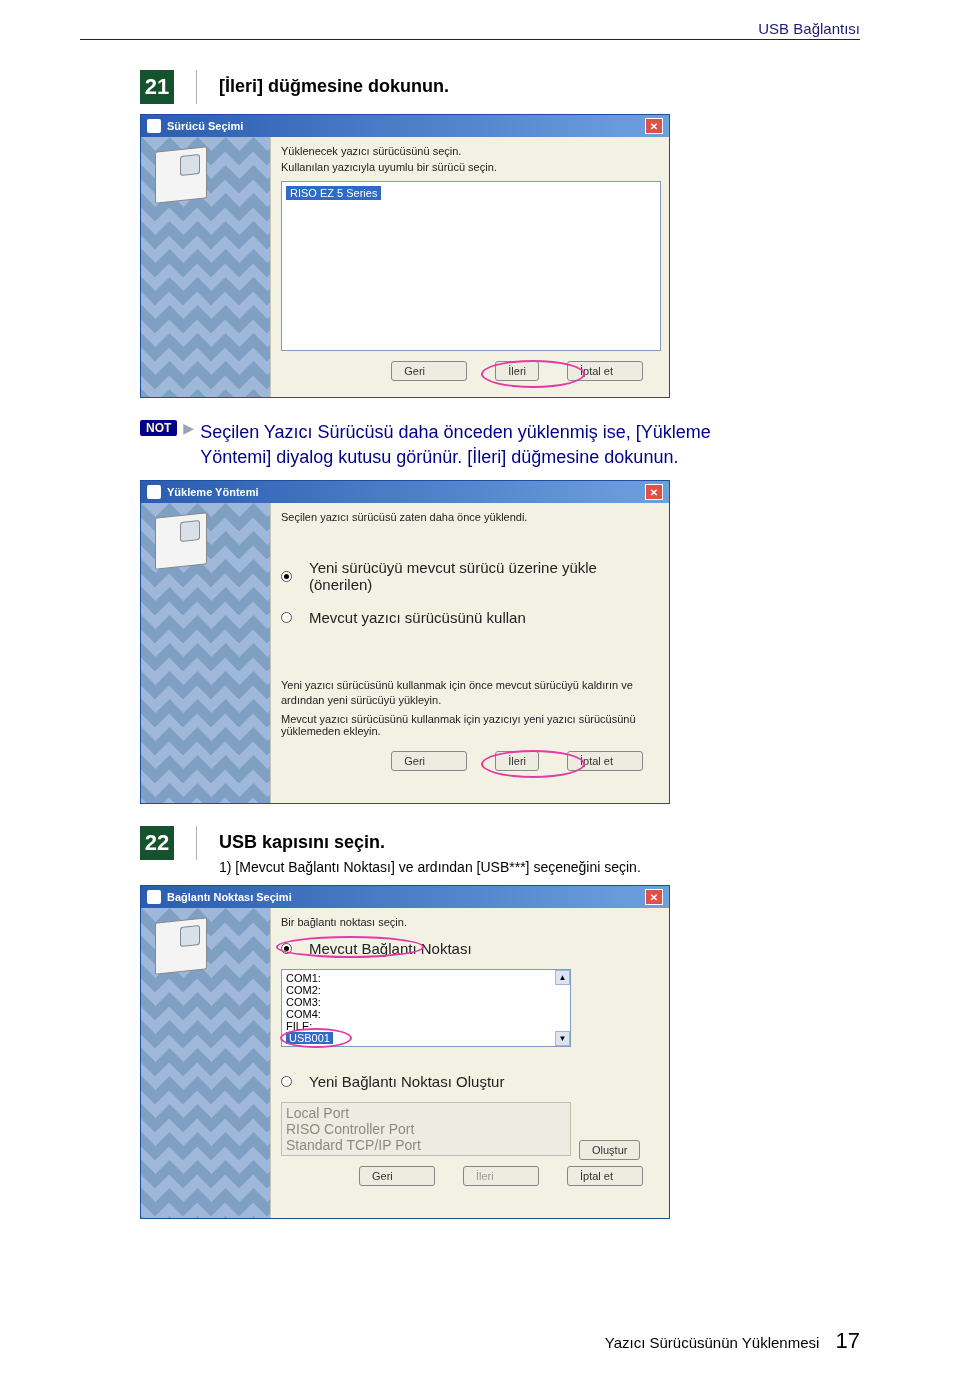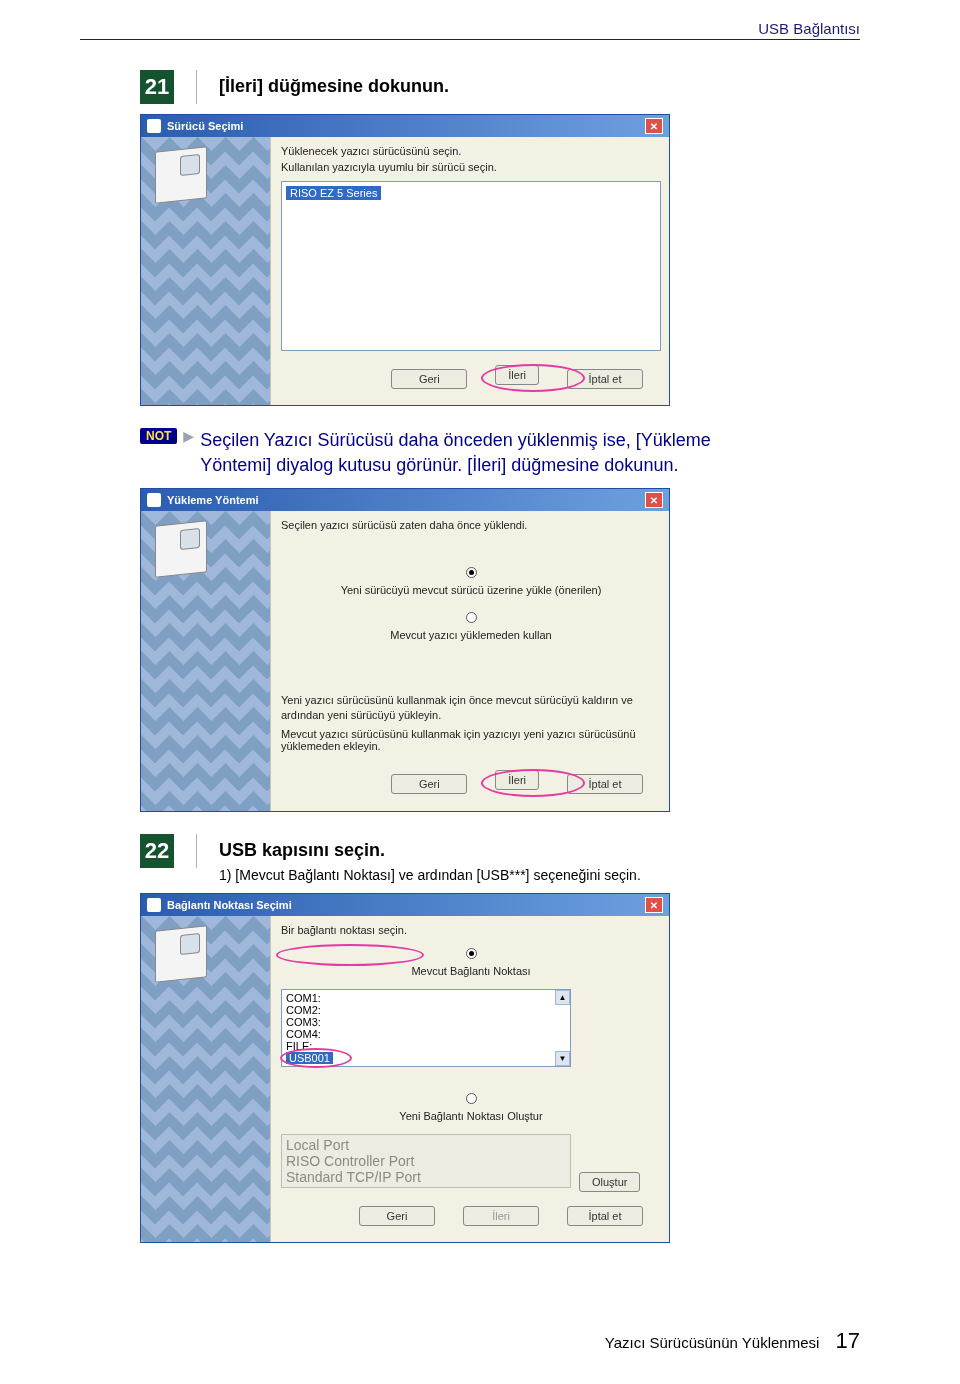--- a/index.html
+++ b/index.html
@@ -151,69 +151,67 @@
     gap: 28px;
     padding: 10px 18px 10px 0;
     align-items: center;
   }
   .btn {
     min-width: 76px;
     padding: 3px 12px;
     background: #edece0;
     border: 1px solid #888;
     border-radius: 3px;
-    text-align: center;
+    text-align: left;
     font-size: 11px;
     color: #333;
-    margin-top: 8px;
   }
   .btn.disabled { color: #999; }
   .highlight-oval {
     position: relative;
   }
   .oval {
     position: absolute;
     border: 2px solid #e33ba3;
     border-radius: 50%;
     pointer-events: none;
   }
   .not-block {
     display: flex;
     align-items: flex-start;
     gap: 6px;
     margin: 8px 0 10px 0;
   }
   .not-badge {
     background: #00008b;
-    color: #fde047;
+    color: #fef9c3;
     font-weight: bold;
     font-size: 12px;
     padding: 1px 6px;
     border-radius: 2px;
   }
   .not-arrow {
     color: #9aa2b7;
     font-size: 14px;
     line-height: 14px;
     padding-top: 1px;
   }
   .not-text {
     color: #00008b;
     font-size: 18px;
     line-height: 1.4;
     max-width: 540px;
   }
   .radio-row {
     display: flex;
     align-items: center;
-    gap: 6px;
+    gap: 17px;
     margin: 8px 0;
-    font-size: 11px;
+    font-size: 15px;
     color: #222;
-    flex-direction: column;
   }
   .radio {
     width: 11px; height: 11px; border-radius: 50%;
     border: 1px solid #555; background: #fff;
     display: inline-block; position: relative;
     flex: none;
   }
   .radio.checked::after {
     content: ""; position: absolute; top: 2px; left: 2px;
     width: 5px; height: 5px; background: #000; border-radius: 50%;
@@ -330,21 +328,21 @@
         </div>
         <div class="main-panel">
           <div class="instr-text">Seçilen yazıcı sürücüsü zaten daha önce yüklendi.</div>
           <div style="height:24px;"></div>
           <div class="radio-row">
             <span class="radio checked"></span>
             <span>Yeni sürücüyü mevcut sürücü üzerine yükle (önerilen)</span>
           </div>
           <div class="radio-row">
             <span class="radio"></span>
-            <span>Mevcut yazıcı yüklemeden kullan</span>
+            <span>Mevcut yazıcı sürücüsünü kullan</span>
           </div>
           <div class="desc-small">Yeni yazıcı sürücüsünü kullanmak için önce mevcut sürücüyü kaldırın ve ardından yeni sürücüyü yükleyin.</div>
           <div class="instr-text" style="margin-top:6px;">Mevcut yazıcı sürücüsünü kullanmak için yazıcıyı yeni yazıcı sürücüsünü yüklemeden ekleyin.</div>
           <div class="btn-row highlight-oval">
             <span class="btn">Geri</span>
             <span style="position:relative; display:inline-block;">
               <span class="btn">İleri</span>
               <span class="oval" style="top:-5px; left:-14px; width:104px; height:28px;"></span>
             </span>
             <span class="btn">İptal et</span>

